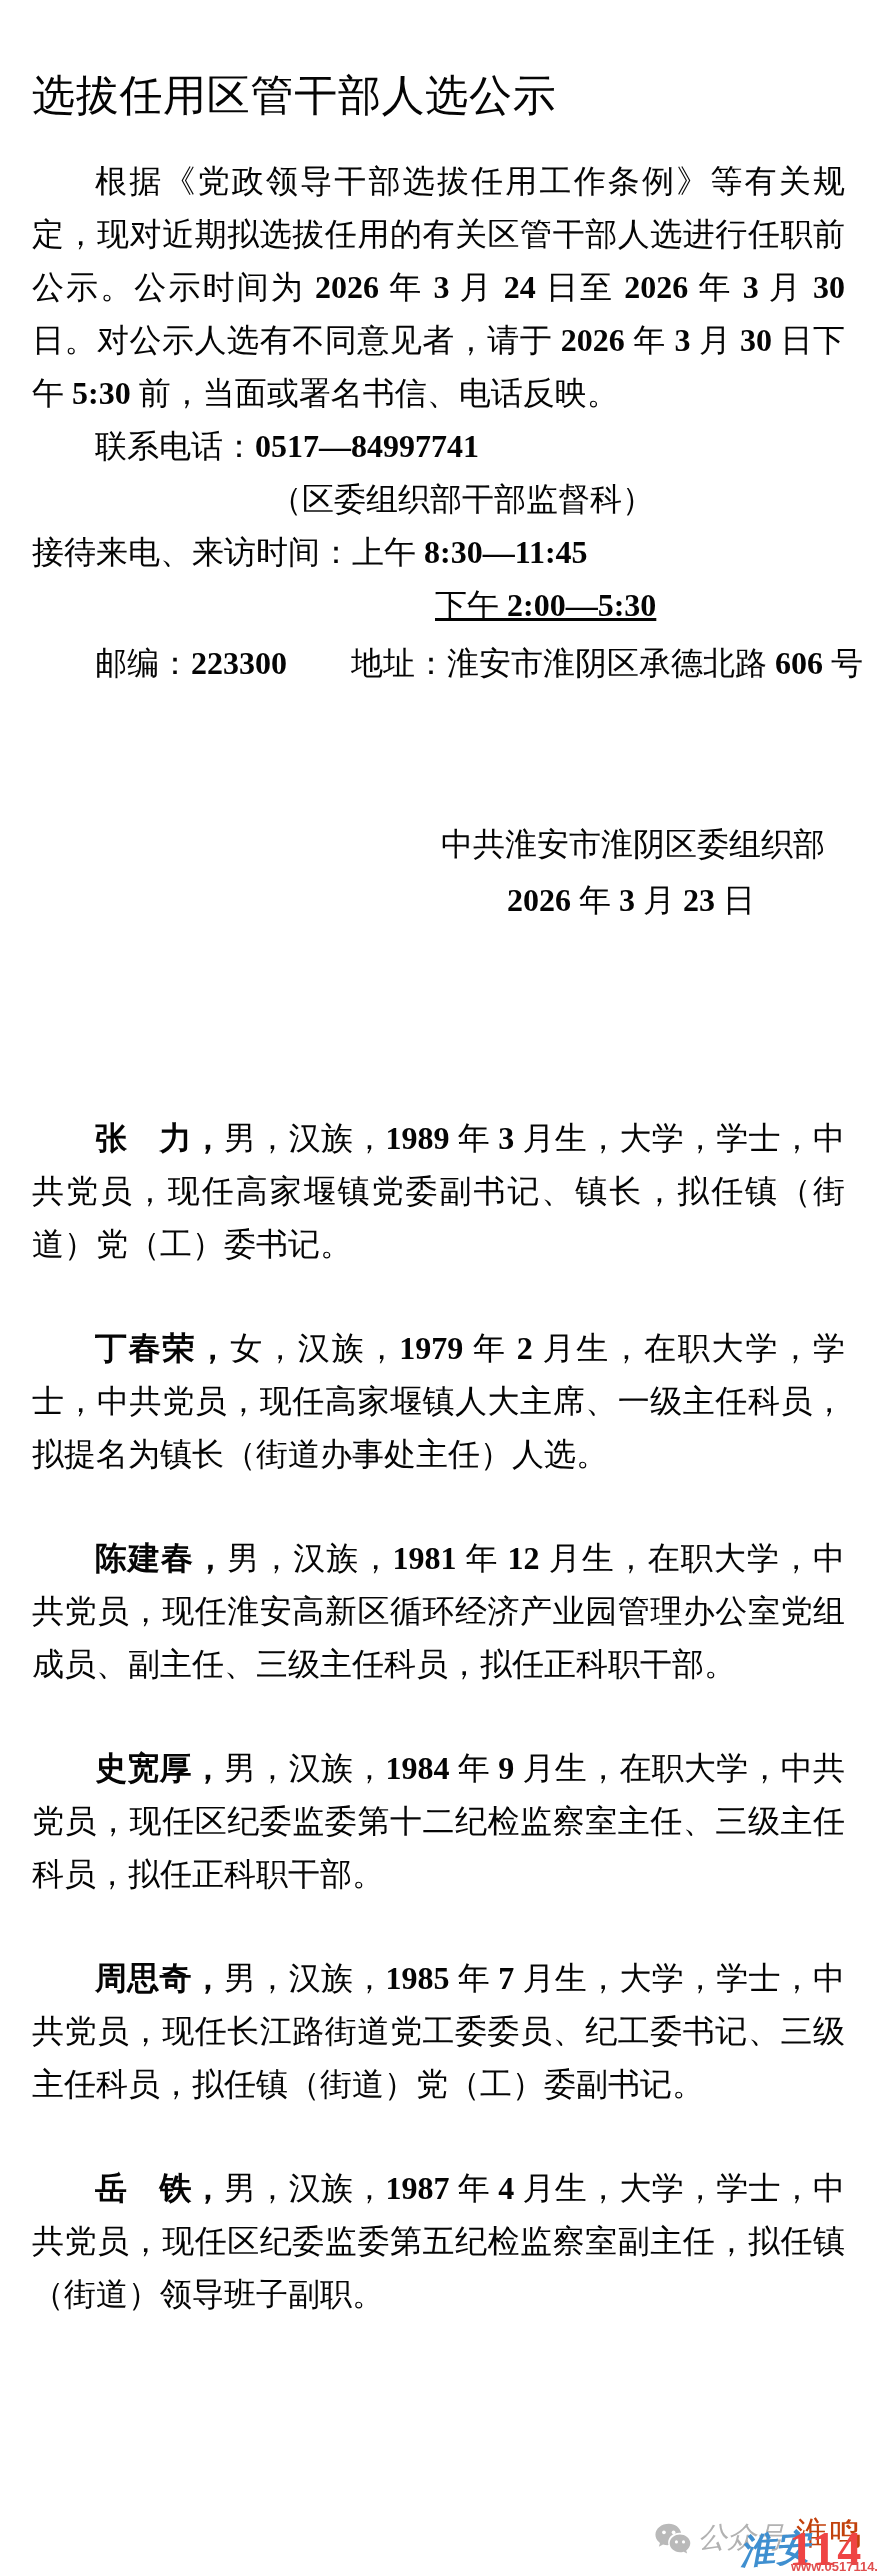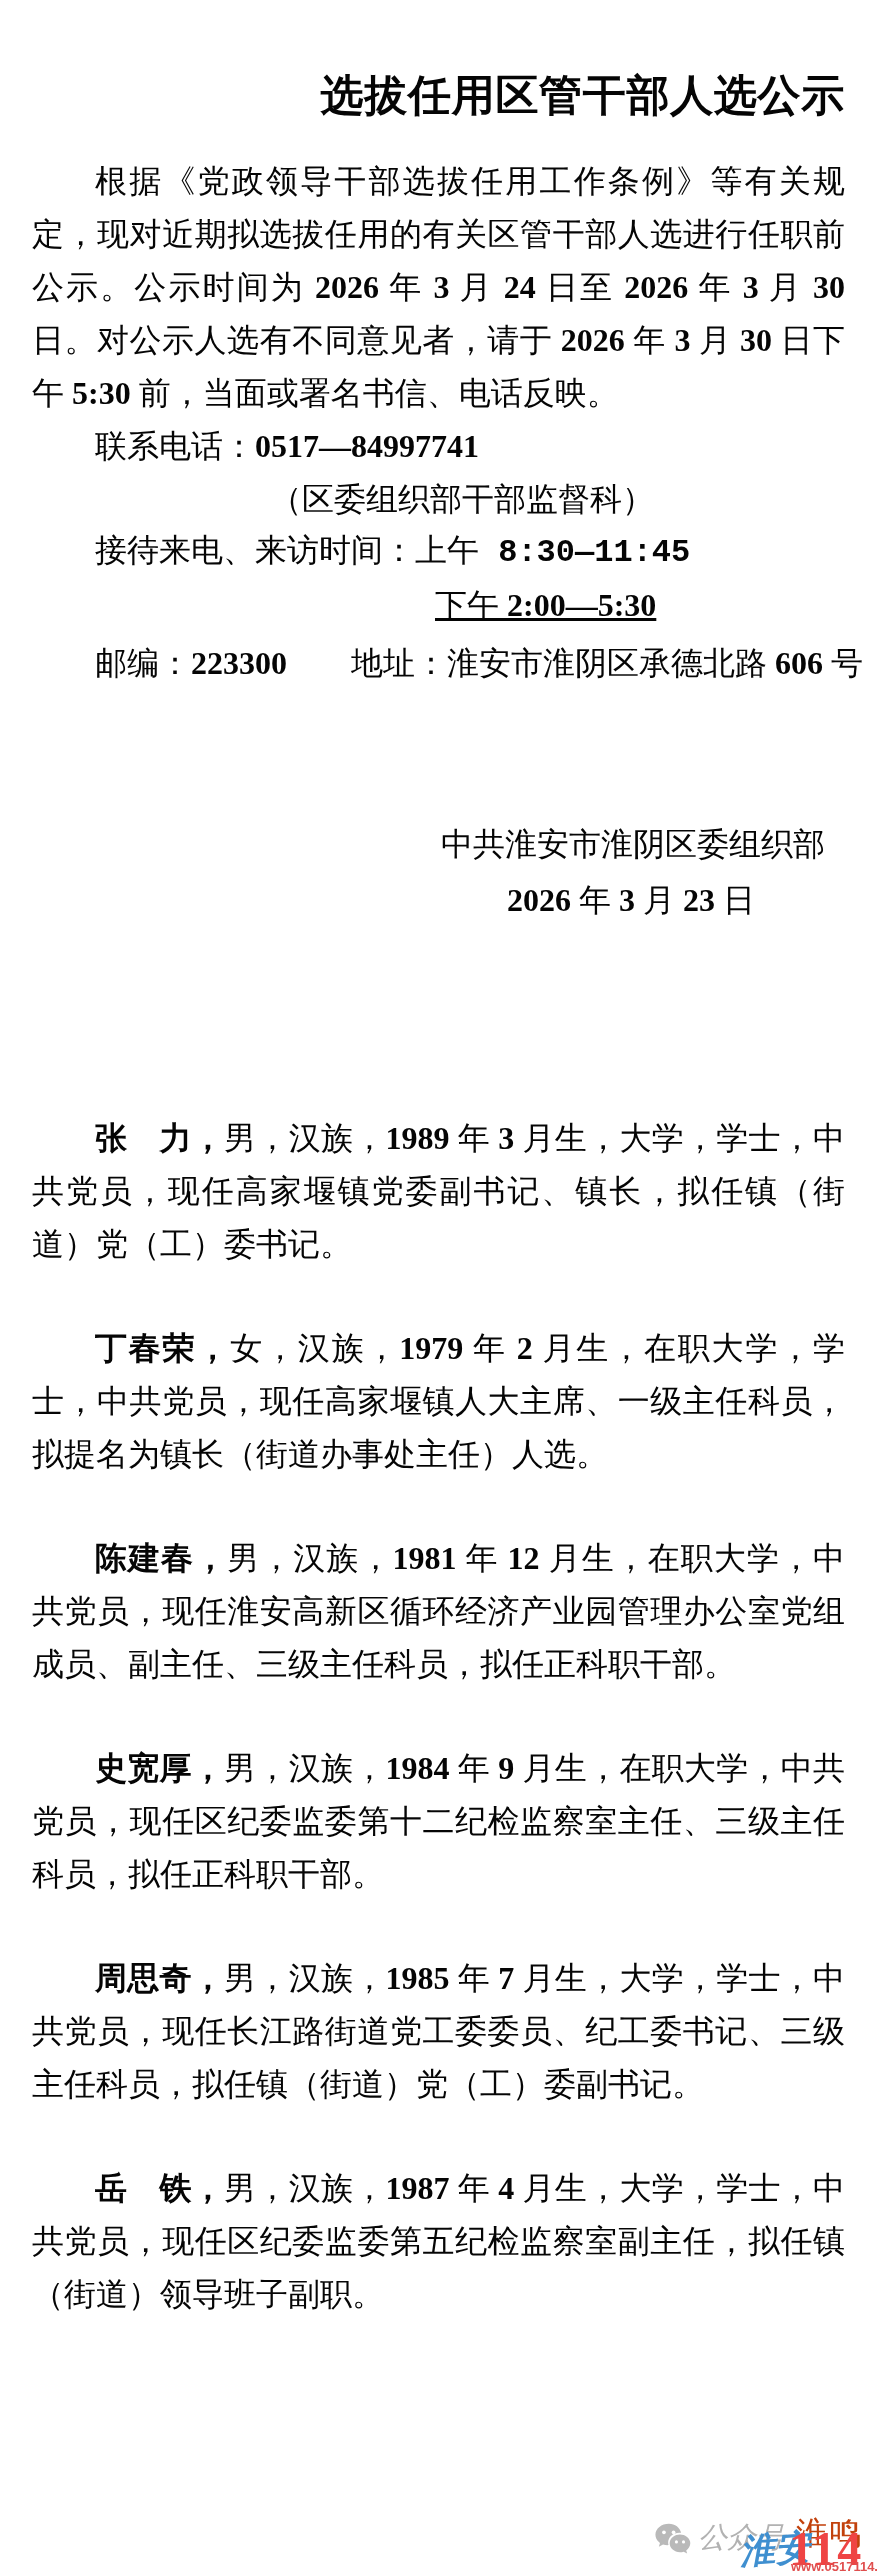--- a/index.html
+++ b/index.html
@@ -10,42 +10,42 @@
     background:#ffffff;
     color:#050505;
     font-family:"Liberation Serif","DejaVu Serif",serif;
     overflow:hidden;
   }
   .content{padding:0 32px;}
   .doc-title{
     padding-top:36px;
     font-size:43px;
     line-height:61px;
-    font-weight:700;
-    text-align:right;
+    font-weight:400;
+    text-align:left;
     letter-spacing:0.7px;
   }
   .para{
     font-size:32px;
     line-height:53px;
     text-align:justify;
     text-justify:inter-ideograph;
     margin:0;
   }
   .indent{text-indent:63px;}
   .intro{margin-top:26px;}
   .line{
     font-size:32px;
     line-height:53px;
     margin:0;
     white-space:nowrap;
   }
   .phone-line{margin-left:63px;}
   .dept-line{margin-left:238px;}
-  .hours-line{margin-left:63px;font-family:Liberation Mono, monospace;}
+  .hours-line{}
   .hours-line2{margin-left:403px;text-decoration:underline;}
   .addr-line{margin-left:63px;margin-top:5.8px;}
   .signature{
     margin-top:126px;
     text-align:right;
     font-size:32px;
     line-height:56px;
   }
   .sig-org{padding-right:20px;margin:0;}
   .sig-date{padding-right:90px;margin:0;}

